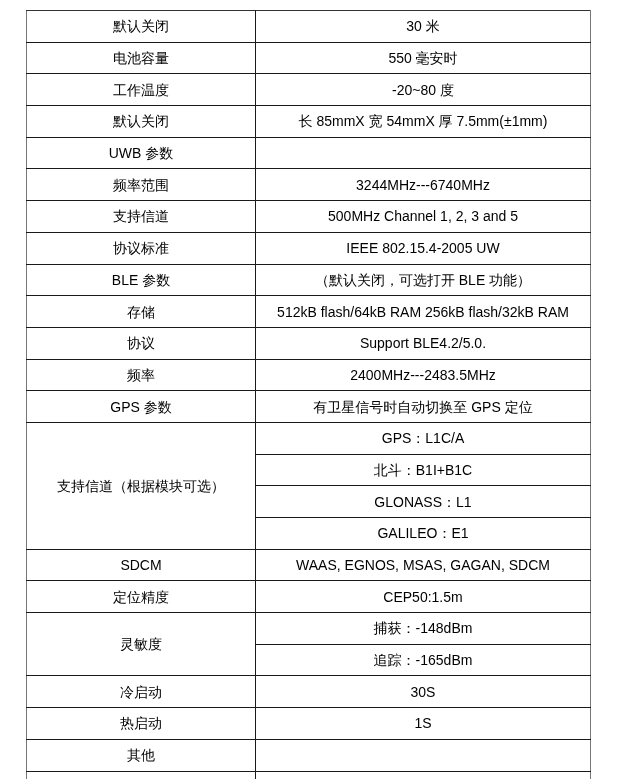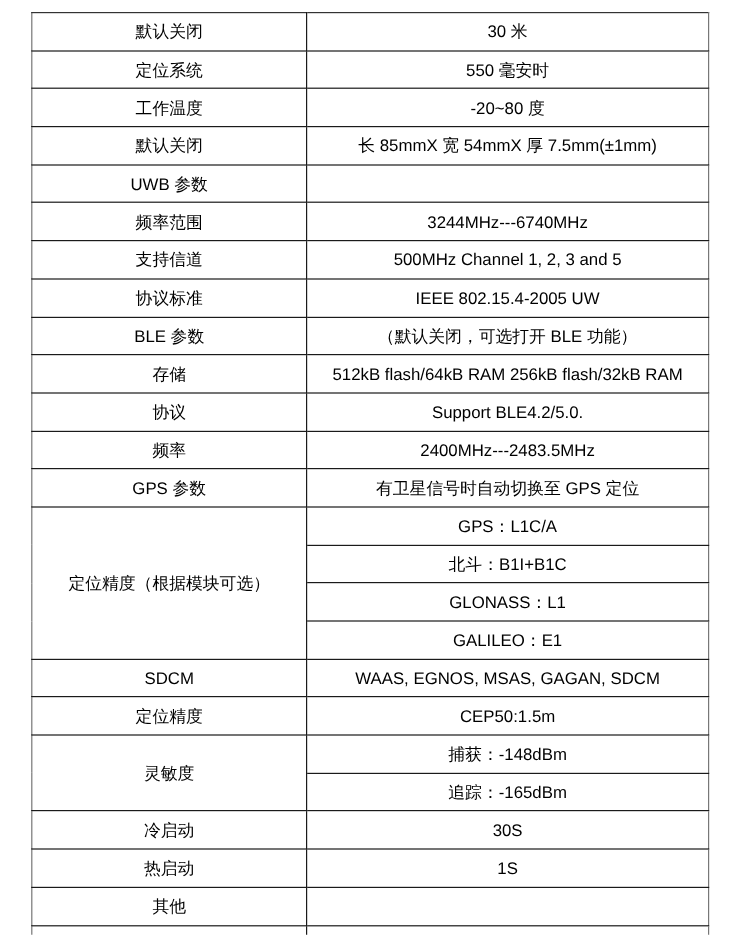--- a/index.html
+++ b/index.html
@@ -30,21 +30,21 @@
   <colgroup>
       <col class="c1">
       <col class="c2">
     </colgroup>
   <tbody>
     <tr>
       <td class="outer-left">默认关闭</td>
       <td class="outer-right">30 米</td>
     </tr>
     <tr>
-      <td class="outer-left">定位系统</td>
+      <td class="outer-left">电池容量</td>
       <td class="outer-right">550 毫安时</td>
     </tr>
     <tr>
       <td class="outer-left">工作温度</td>
       <td class="outer-right">-20~80 度</td>
     </tr>
     <tr>
       <td class="outer-left">默认关闭</td>
       <td class="outer-right">长 85mmX 宽 54mmX 厚 7.5mm(±1mm)</td>
     </tr>
@@ -79,21 +79,21 @@
     <tr>
       <td class="outer-left">频率</td>
       <td class="outer-right">2400MHz---2483.5MHz</td>
     </tr>
     <tr>
       <td class="outer-left bold">GPS 参数</td>
       <td class="outer-right">有卫星信号时自动切换至 GPS 定位</td>
     </tr>
 
     <tr>
-      <td class="outer-left" rowspan="4">定位精度（根据模块可选）</td>
+      <td class="outer-left" rowspan="4">支持信道（根据模块可选）</td>
       <td class="outer-right">GPS：L1C/A</td>
     </tr>
     <tr>
       <td class="outer-right">北斗：B1I+B1C</td>
     </tr>
     <tr>
       <td class="outer-right">GLONASS：L1</td>
     </tr>
     <tr>
       <td class="outer-right">GALILEO：E1</td>

